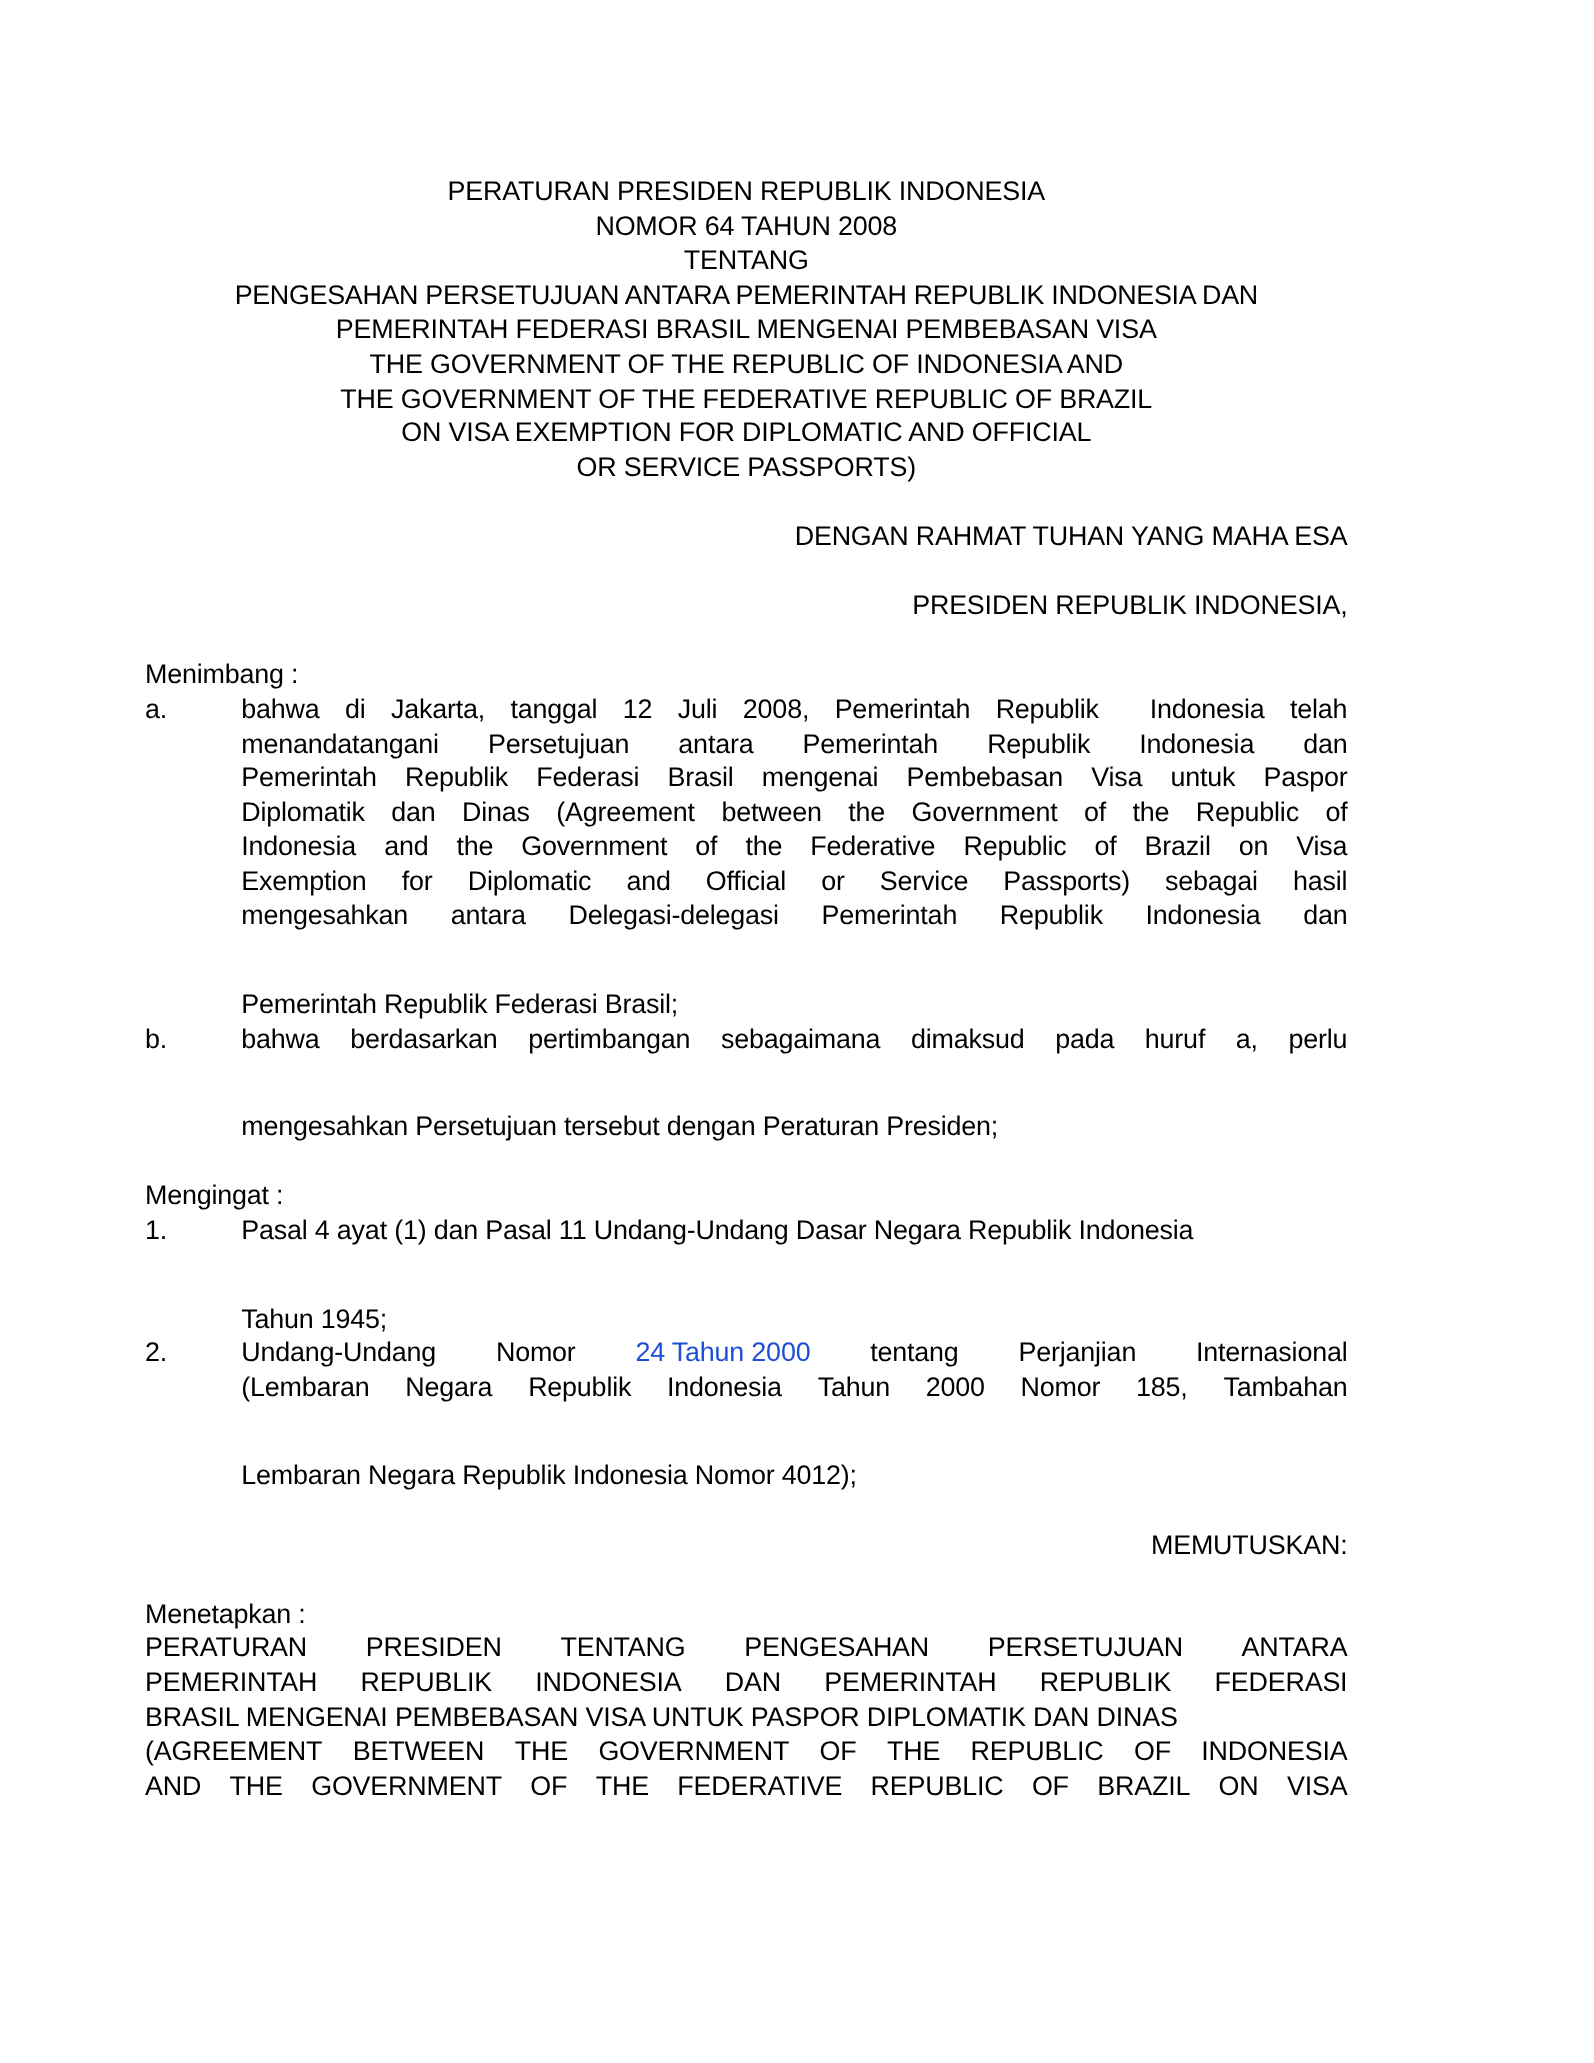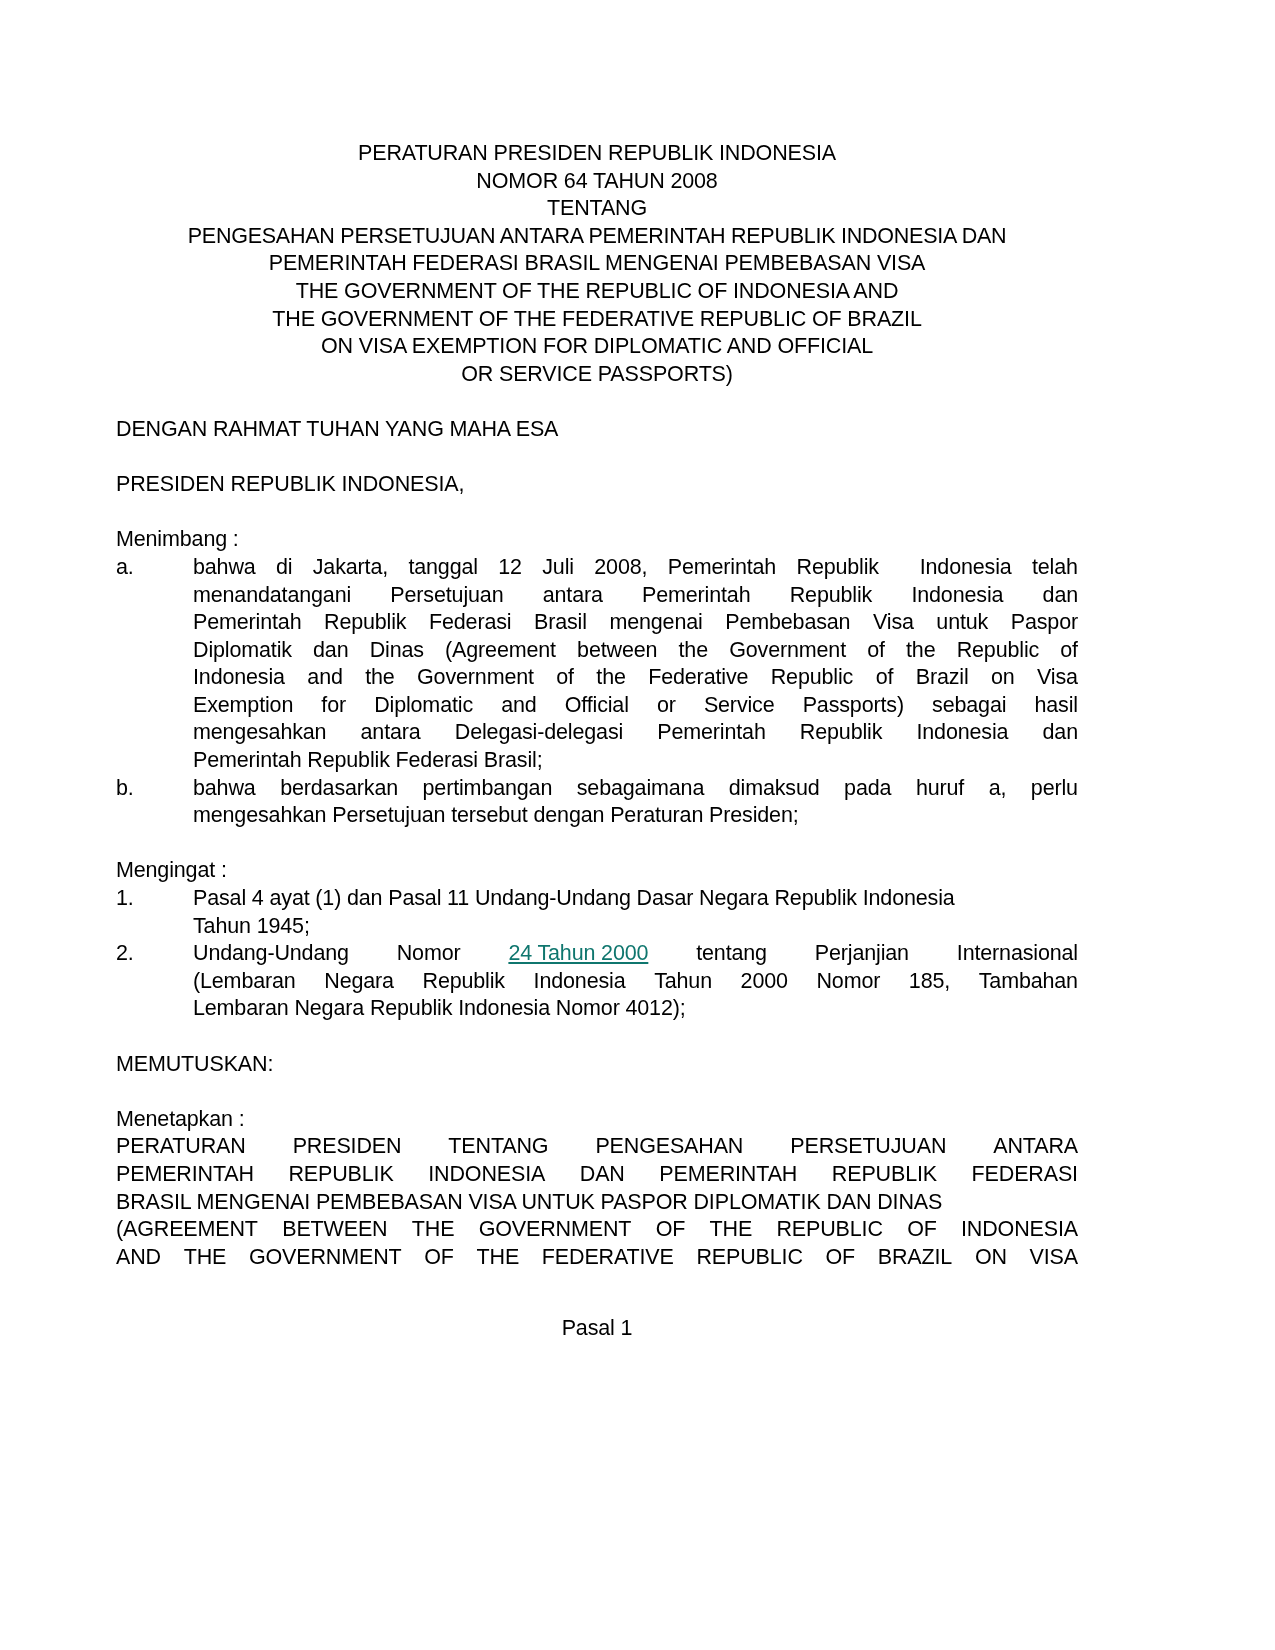--- a/index.html
+++ b/index.html
@@ -33,21 +33,21 @@
   }
   .title-line {
     white-space: nowrap;
   }
   
   .title-wide {
     letter-spacing: -0.25px;
   }
   .spacer-sm { height: 27.6px; }
   .centered {
-    text-align: left;
+    text-align: right;
   }
   
   .label-row {
     text-align: left;
   }
   
   .item {
     display: flex;
     align-items: flex-start;
     text-align: justify;
@@ -63,26 +63,26 @@
   }
   
   .jline {
     display: flex;
     justify-content: space-between;
     white-space: nowrap;
   }
   .jline.last {
     display: block;
     white-space: nowrap;
+    margin-top: 43px;
   }
   .jline > span { display: inline-block; }
   a.doc-link,
   .doc-link {
-    color: #0f766e;
-    text-decoration: underline;
+    color: #1d4ed8;
     cursor: pointer;
   }
   .pasal {
     text-align: center;
     margin-top: 44px;
   }
 </style>
 </head>
 <body>
 

